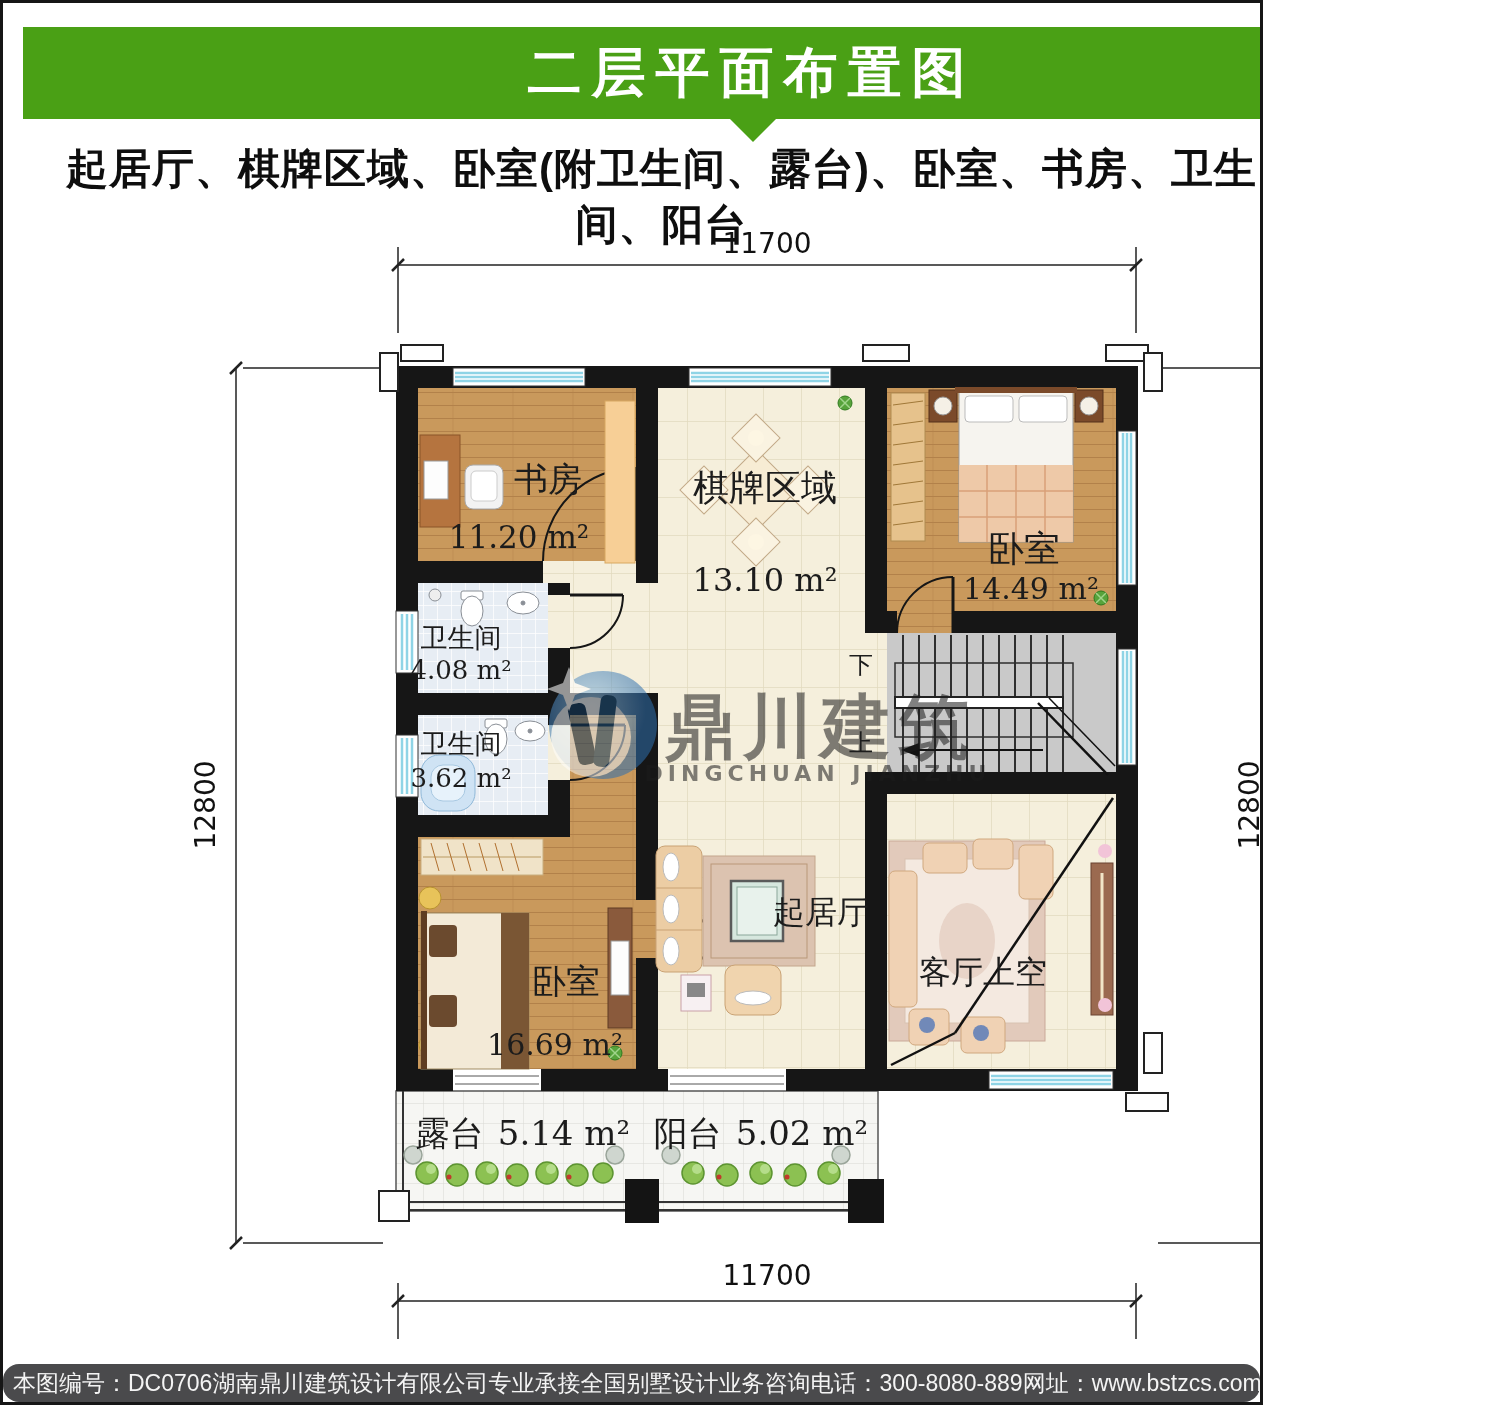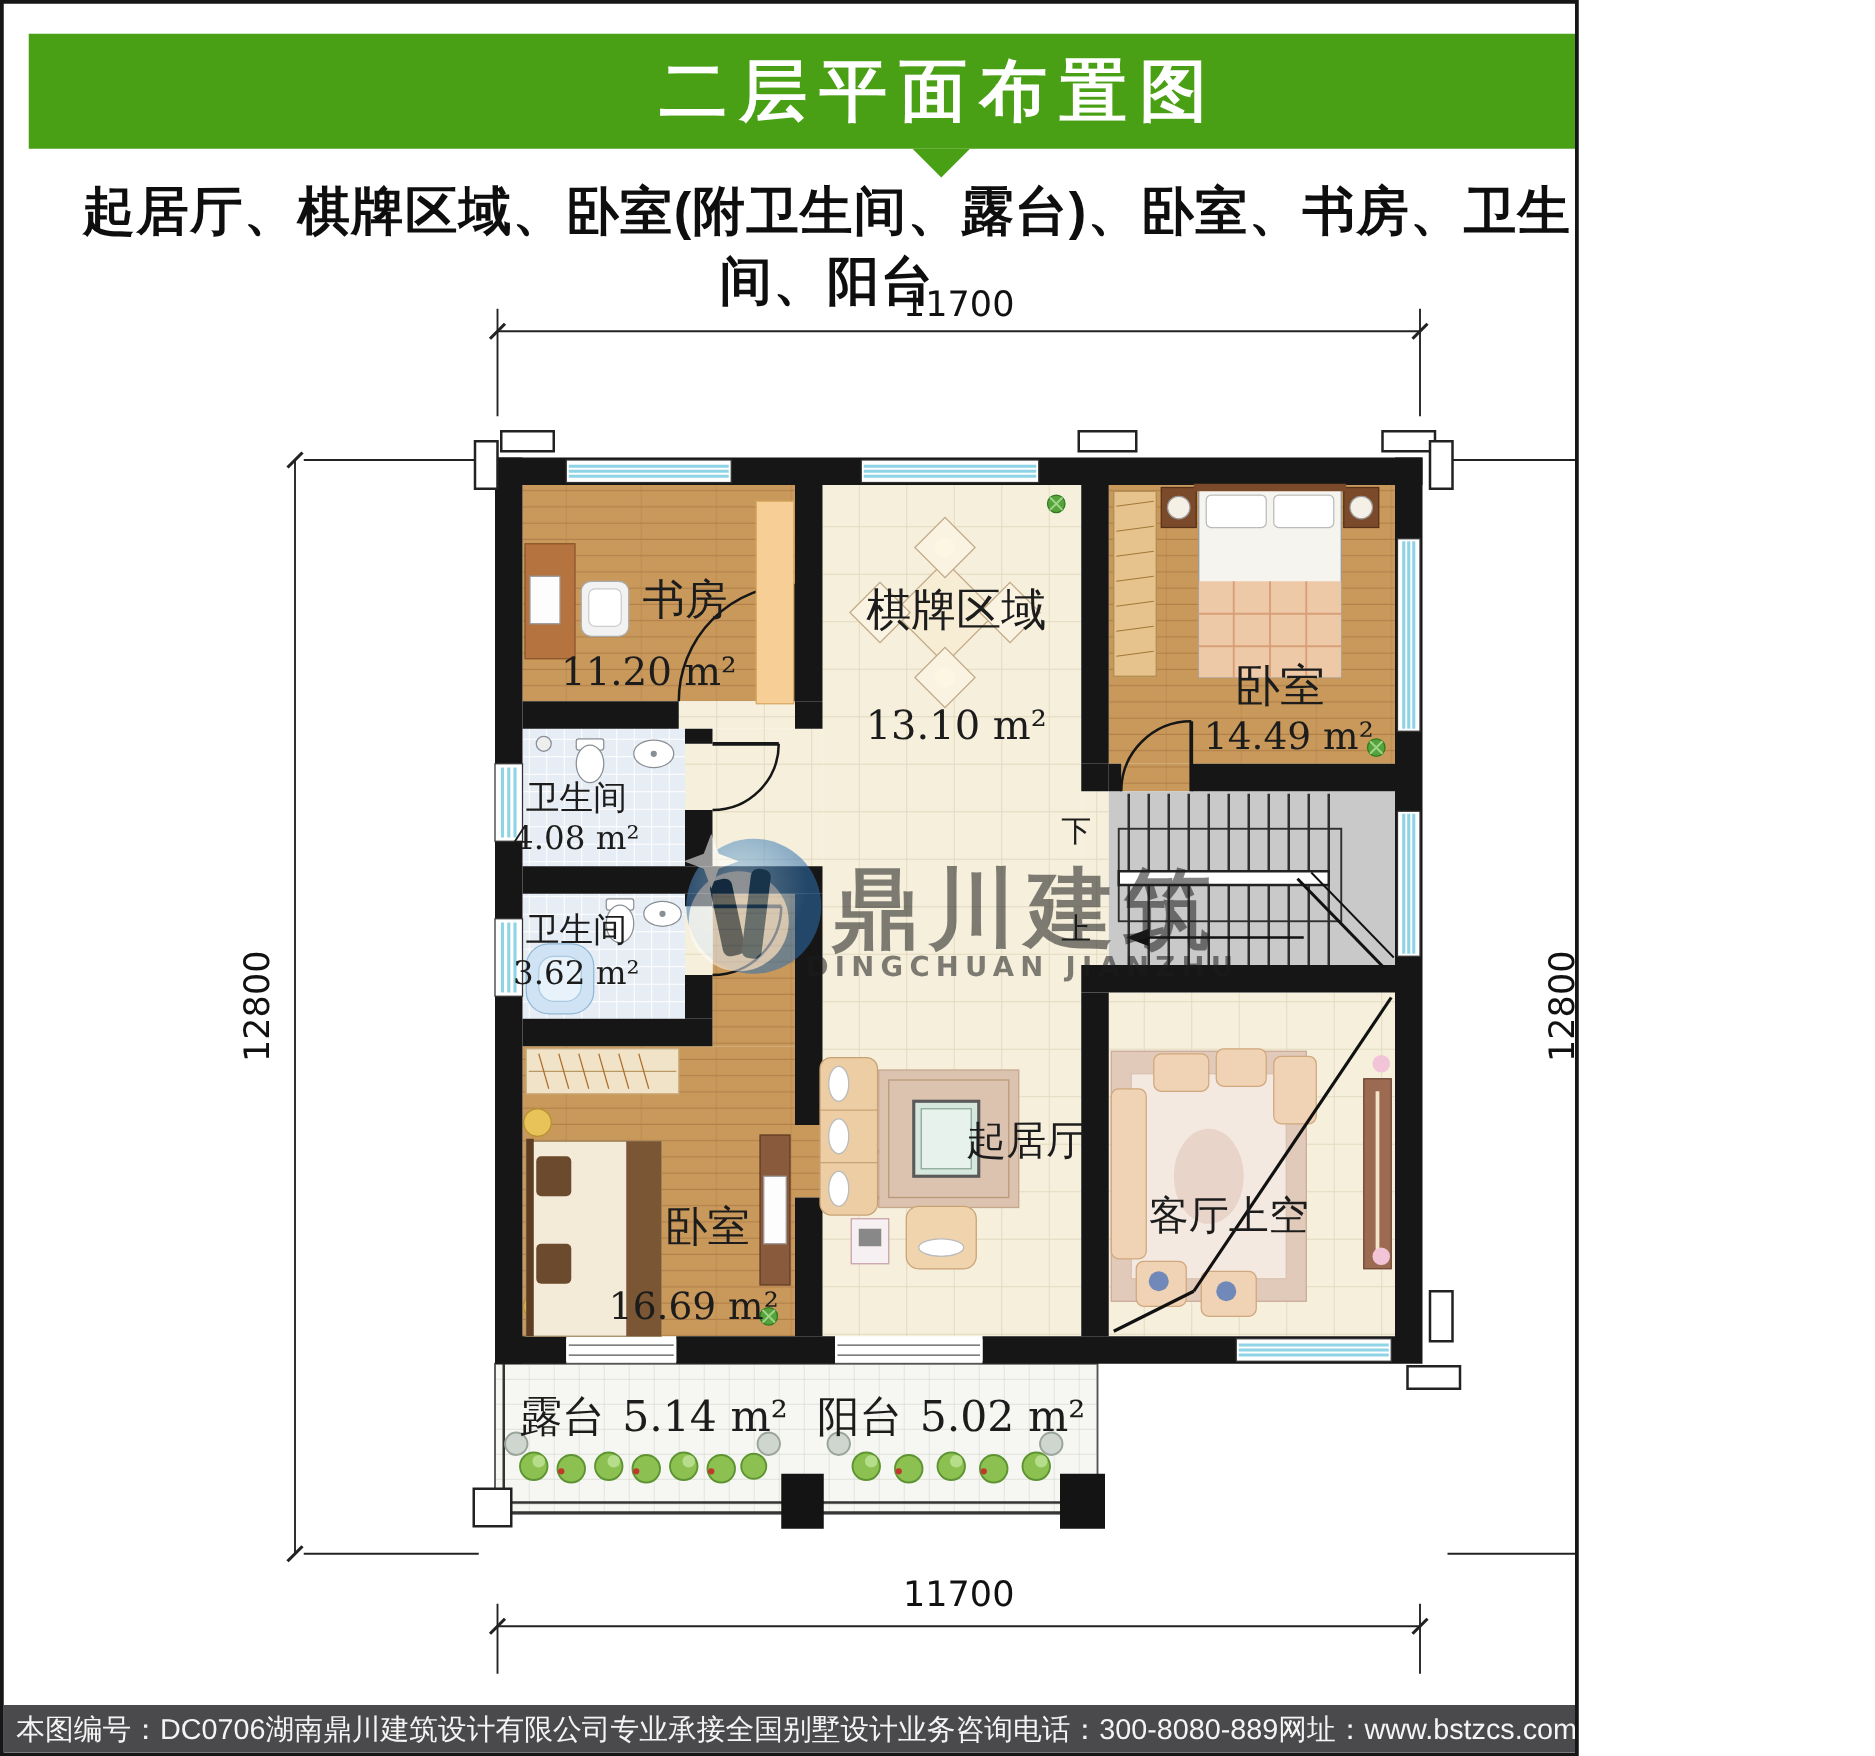--- a/index.html
+++ b/index.html
@@ -13,21 +13,21 @@
           font-family:"Liberation Sans",sans-serif;}
   #banner-arrow{position:absolute;left:727px;top:116px;width:0;height:0;
           border-left:23px solid transparent;border-right:23px solid transparent;
           border-top:23px solid var(--banner-color);}
   #subtitle{position:absolute;left:0;top:138px;width:100%;text-align:center;
           font-size:42px;font-weight:600;color:#0e0e0e;letter-spacing:1px;
           font-family:Liberation Sans, sans-serif;margin-left:30px;}
   #plan-svg{position:absolute;left:0;top:0;}
   #footer{position:absolute;left:0;bottom:0;width:100%;height:38px;
           background:var(--footer-bar-color);display:flex;align-items:center;
-          justify-content:space-between;padding:0 10px;box-sizing:border-box;}
+          justify-content:space-between;padding:0 10px;box-sizing:border-box;border-radius:16px;}
   #footer span{color:#f4f4f4;font-size:23px;white-space:nowrap;
           font-family:"Liberation Sans",sans-serif;}
   text{font-family:"DejaVu Serif","Liberation Serif",serif;fill:#1c1c1c;}
   text.dim{font-family:"DejaVu Sans","Liberation Sans",sans-serif;fill:#111;}
   text.wm-cn{font-family:"DejaVu Serif","Liberation Serif",serif;font-weight:bold;}
   text.wm-en{font-family:"DejaVu Sans","Liberation Sans",sans-serif;font-weight:bold;}
 </style>
 </head>
 <body>
 

